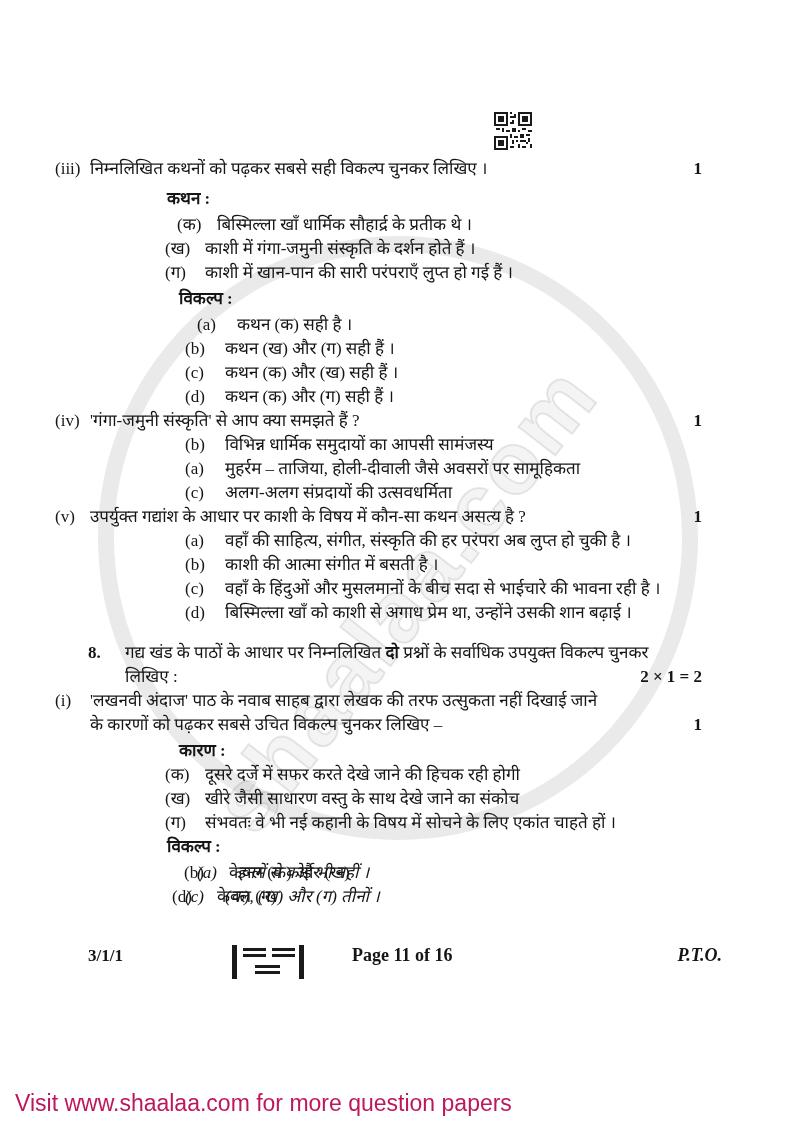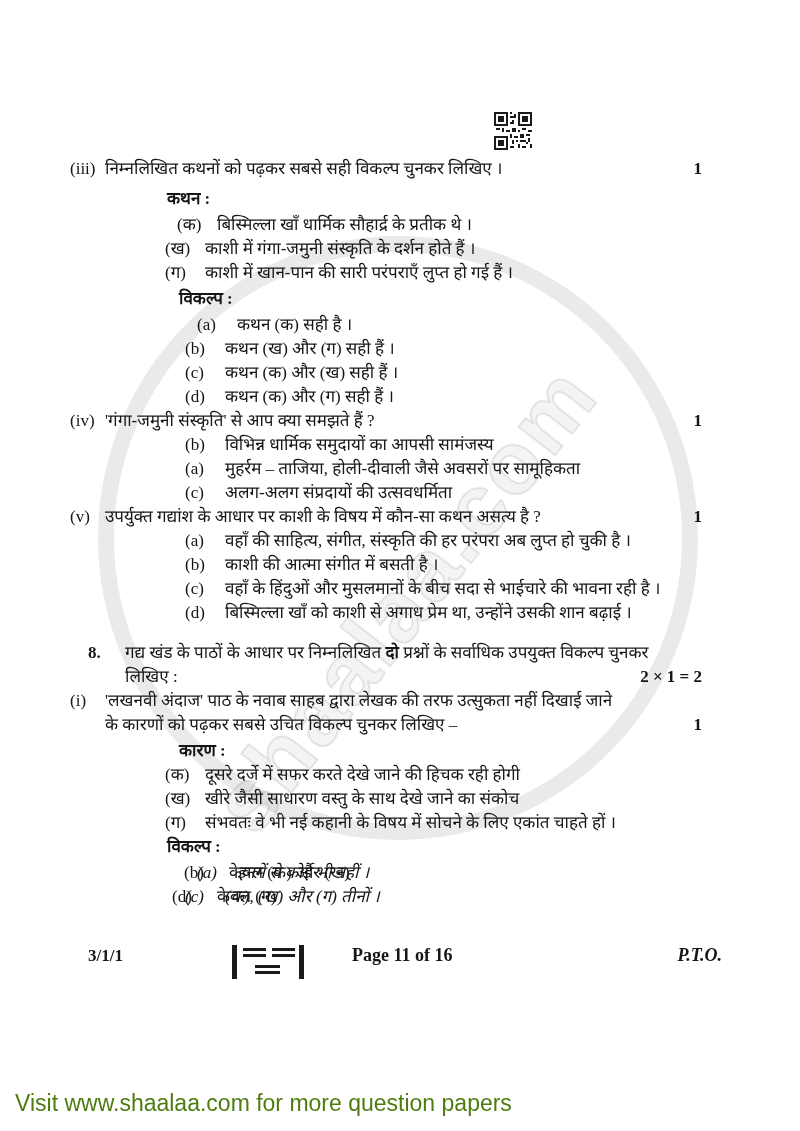--- a/index.html
+++ b/index.html
@@ -23,40 +23,40 @@
     color:rgba(0,0,0,0.045);
     -webkit-text-stroke:2px rgba(0,0,0,0.09);
   }
   
   .qr { position:absolute; left:494px; top:112px; width:38px; height:38px; }
   
   .content { position:absolute; left:0; top:157px; right:0; }
   .row { position:relative; line-height:24px; font-size:17px; white-space:nowrap; }
   .mt2 { margin-top:2px;padding-left:12px; } .mt6 { margin-top:6px; } .mt16 { margin-top:16px; }
   .lbl { display:inline-block; vertical-align:top; }
-  .q-label   { margin-left:70px; width:35px; }
+  .q-label   { margin-left:55px; width:35px; }
   .q8-num    { margin-left:88px;  width:37px; font-weight:bold; }
   .sub-label { margin-left:165px; width:40px; }
   .opt-label { margin-left:185px; width:40px; }
   .heading   { margin-left:167px; font-weight:bold;text-align:right; }
   .marks { position:absolute; right:98px; top:0; font-weight:bold; }
   .bold { font-weight:bold; }
   .ul { text-underline-offset:3px; }
   .col1 { display:inline-block; width:172px; white-space:nowrap; vertical-align:top;font-style:italic; }
   .col2 { display:inline-block; white-space:nowrap; vertical-align:top; }
   .col2 .opt-label { margin-left:0; width:45px; }
   
   .pfooter { position:absolute; left:0; top:944px; width:800px; height:42px; }
   .f-code { position:absolute; left:88px; top:2px; font-size:17px; font-weight:bold; }
   .f-barcode { position:absolute; left:232px; top:0px; }
   .f-page { position:absolute; left:352px; top:1px; font-size:18px; font-weight:bold; }
   .f-pto  { position:absolute; right:78px; top:1px; font-size:18px; font-weight:bold; font-style:italic; }
   .banner {
     position:absolute; left:15px; top:1090px;
-    font-family:"Liberation Sans", sans-serif; font-size:23px; color:#4d7c0f;
+    font-family:"Liberation Sans", sans-serif; font-size:23px; color:#be185d;
   }
 </style>
 </head>
 <body>
 
 <div class="page">
 
   <div class="wm-ring"></div>
   <div class="wm-text">shaalaa.com</div>
 

